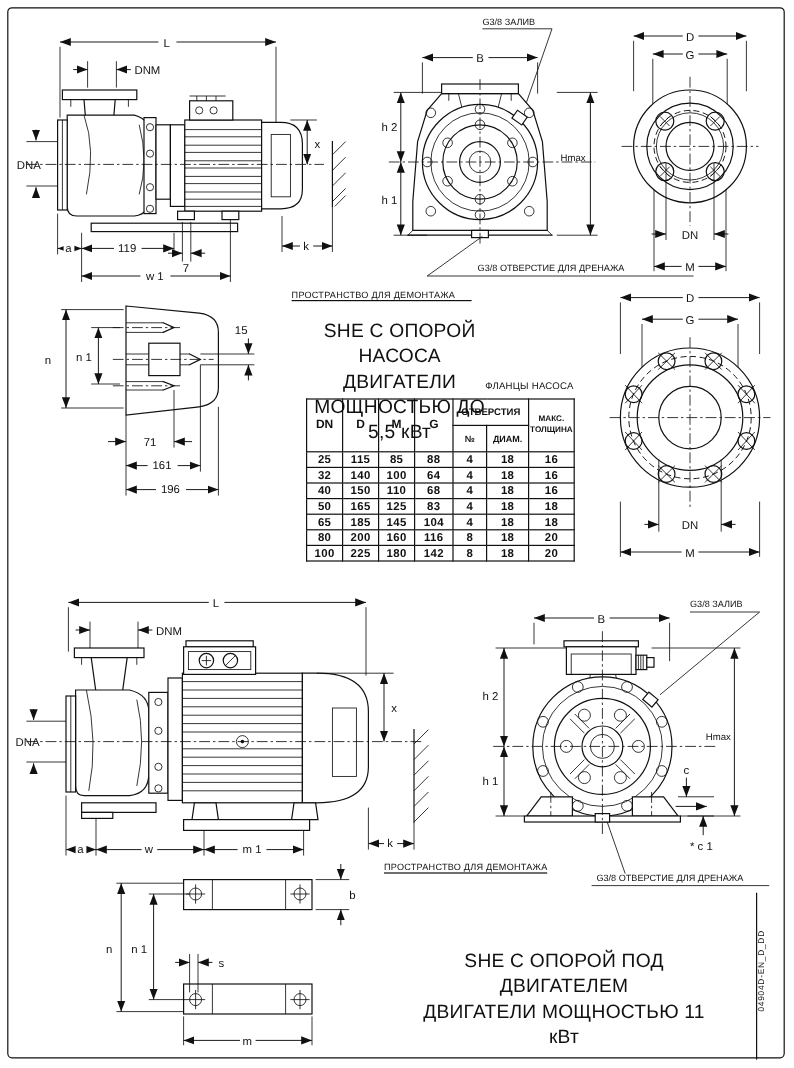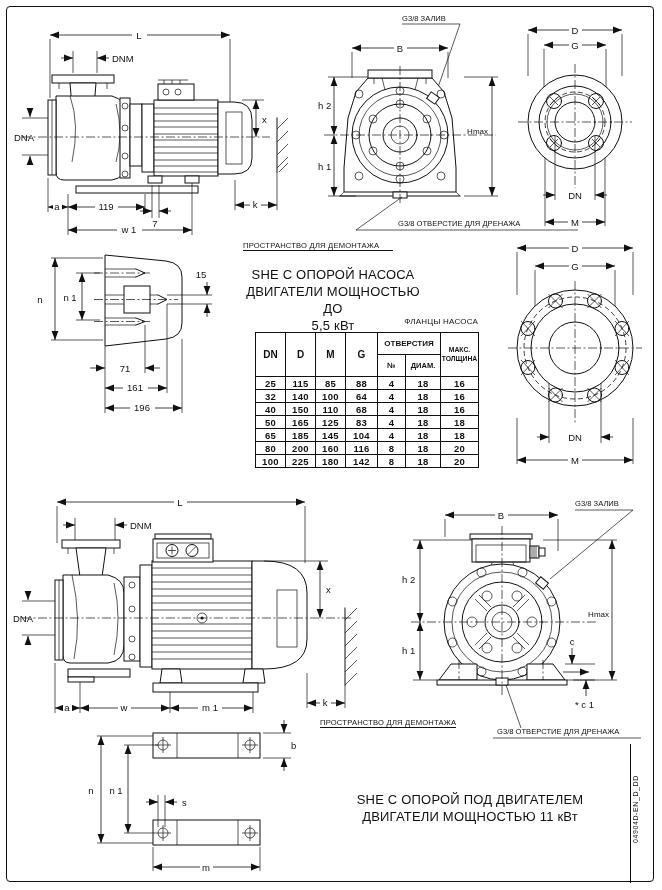--- a/index.html
+++ b/index.html
@@ -14,21 +14,21 @@
   svg .thin{stroke:#111;stroke-width:0.7;fill:none;}
   svg .dim{stroke:#111;stroke-width:0.8;fill:none;}
   svg .cl{stroke:#111;stroke-width:0.7;fill:none;stroke-dasharray:9 2.5 2 2.5;}
   svg .dsh{stroke:#111;stroke-width:0.8;fill:none;stroke-dasharray:5 3;}
   svg text{font-family:"Liberation Sans",sans-serif;fill:#111;font-size:9.5px;}
   svg text.sm{font-size:8px;}
   svg text.xs{font-size:7.6px;}
   svg .wbg{fill:#fff;stroke:none;}
   .note{font-size:7.6px;letter-spacing:.2px;border-bottom:1px solid #111;
         padding-bottom:0;white-space:nowrap;}
-  .title{font-size:13px;line-height:1.32;text-align:center;letter-spacing:.2px;}
+  .title{font-size:16px;line-height:1.32;text-align:center;letter-spacing:.2px;}
   .tbl-title{font-size:8px;text-align:right;letter-spacing:.2px;}
   table.flg{border-collapse:collapse;table-layout:fixed;}
   table.flg td,table.flg th{border:1px solid #111;text-align:center;vertical-align:middle;
         padding:0;font-weight:bold;}
   table.flg{border:1.5px solid #111;}
   th.big{font-size:10px;}
   th.holes{font-size:8px;height:21px;}
   th.sub{font-size:7.5px;height:21px;}
   th.maxth{font-size:6.8px;line-height:1.25;}
   td.num{font-size:9.5px;height:12px;letter-spacing:.3px;}

